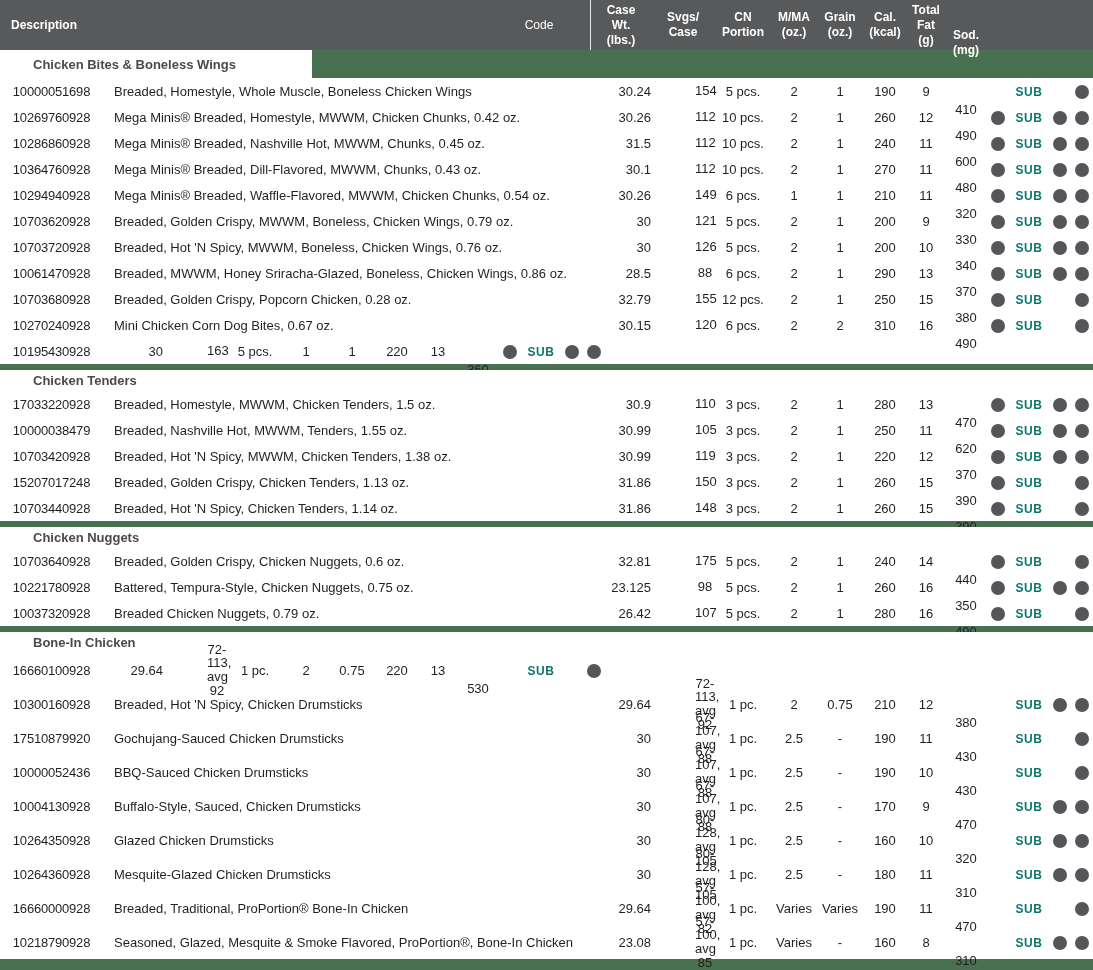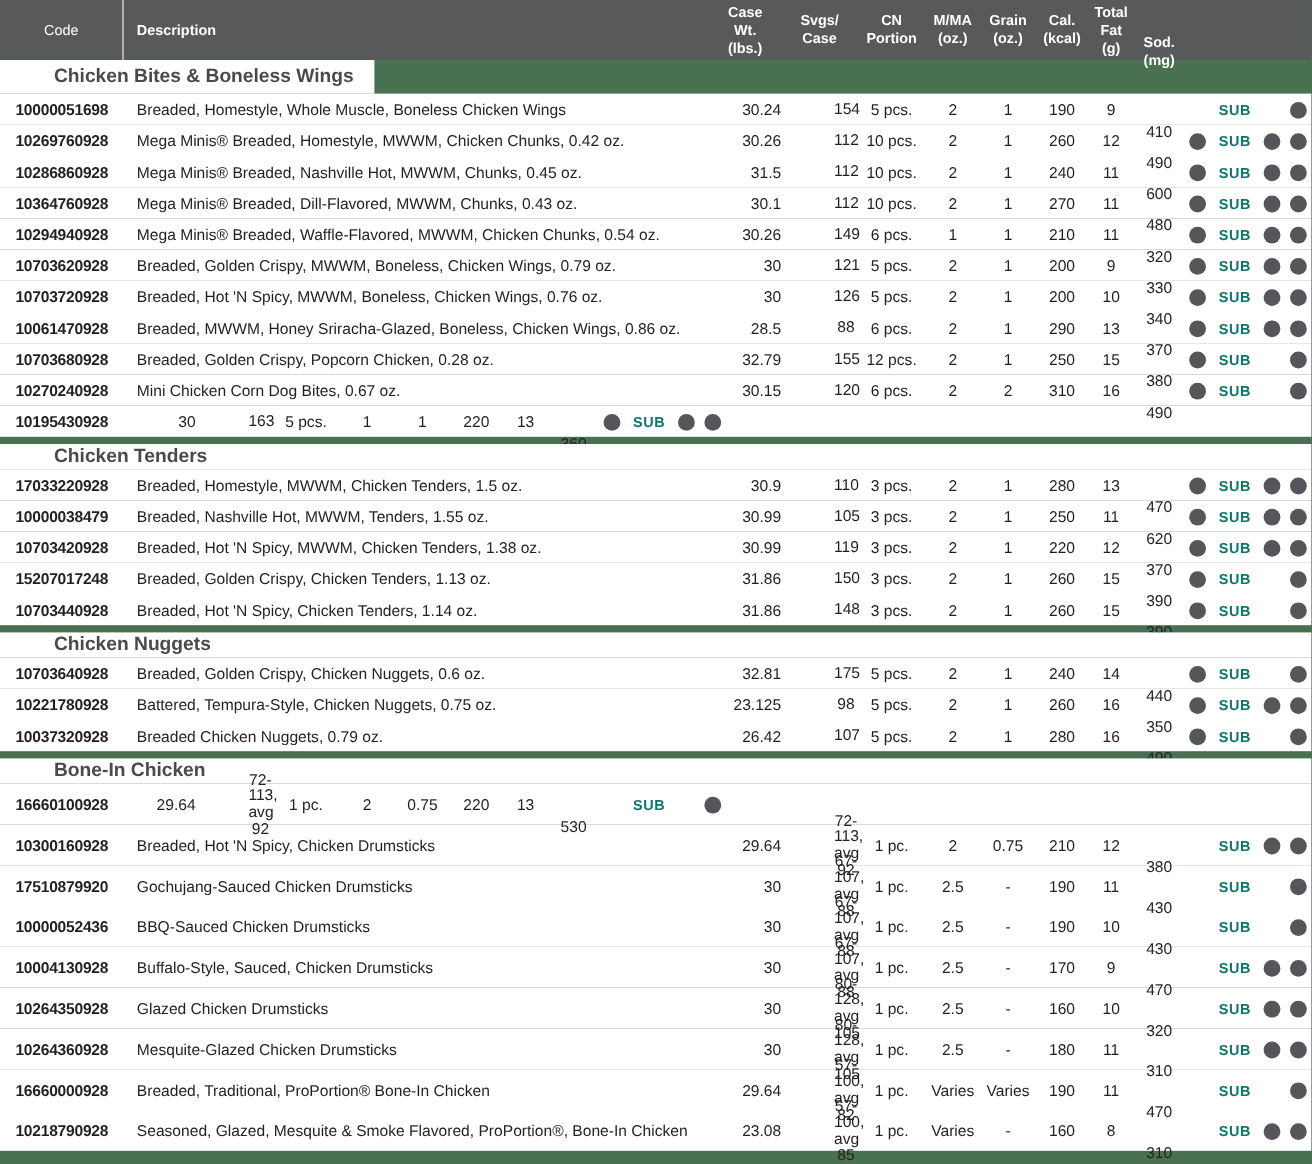--- a/index.html
+++ b/index.html
@@ -26,44 +26,44 @@
   .col-sod{width:42px;flex:0 0 42px;margin-top:36px;}
   .col-icon1{width:22px;flex:0 0 22px;}
   .col-sub{width:40px;flex:0 0 40px;}
   .col-icon3{width:22px;flex:0 0 22px;}
   .col-icon4{width:22px;flex:0 0 22px;}
 
   
   .row{display:flex;align-items:center;background:#FFFFFF;height:26px;}
   .row.tall{height:34px;}
   .cell{font-size:13px;color:#231F20;text-align:center;box-sizing:border-box;}
-  .cell.col-code{font-weight:700;letter-spacing:-0.2px;}
+  .cell.col-code{font-weight:400;letter-spacing:-0.2px;}
   .cell.col-description{text-align:left;padding-left:11px;white-space:nowrap;overflow:hidden;}
   .cell.col-case_wt{text-align:right;}
   .cell.col-svgs_case{white-space:pre-line;line-height:1.05;padding-left:44px;}
 
   
   .gap{height:6px;}
   .band{display:flex;height:21px;}
   .band.first{height:28px;}
   .band .patch{background:#FFFFFF;display:flex;align-items:center;width:100%;}
   .band.first .patch{width:312px;}
-  .section-title{font-weight:700;color:#4A4A4C;font-size:16px;padding-left:45px;white-space:nowrap;}
+  .section-title{font-weight:700;color:#4A4A4C;font-size:13px;padding-left:33px;white-space:nowrap;}
 
   
   .dot{display:inline-block;width:14px;height:14px;border-radius:50%;background:#55565A;vertical-align:middle;}
   .sub{font-weight:700;font-size:12px;color:#0f766e;letter-spacing:0.5px;}
 </style>
 </head>
 <body>
 
 <div class="page">
   <div class="thead">
+      <div class="hcell col-description">Description</div>
       <div class="hcell col-code">Code</div>
-      <div class="hcell col-description">Description</div>
       <div class="hcell col-case_wt">Case
 Wt.
 (lbs.)</div>
       <div class="hcell col-svgs_case">Svgs/
 Case</div>
       <div class="hcell col-cn_portion">CN
 Portion</div>
       <div class="hcell col-mma">M/MA
 (oz.)</div>
       <div class="hcell col-grain">Grain

